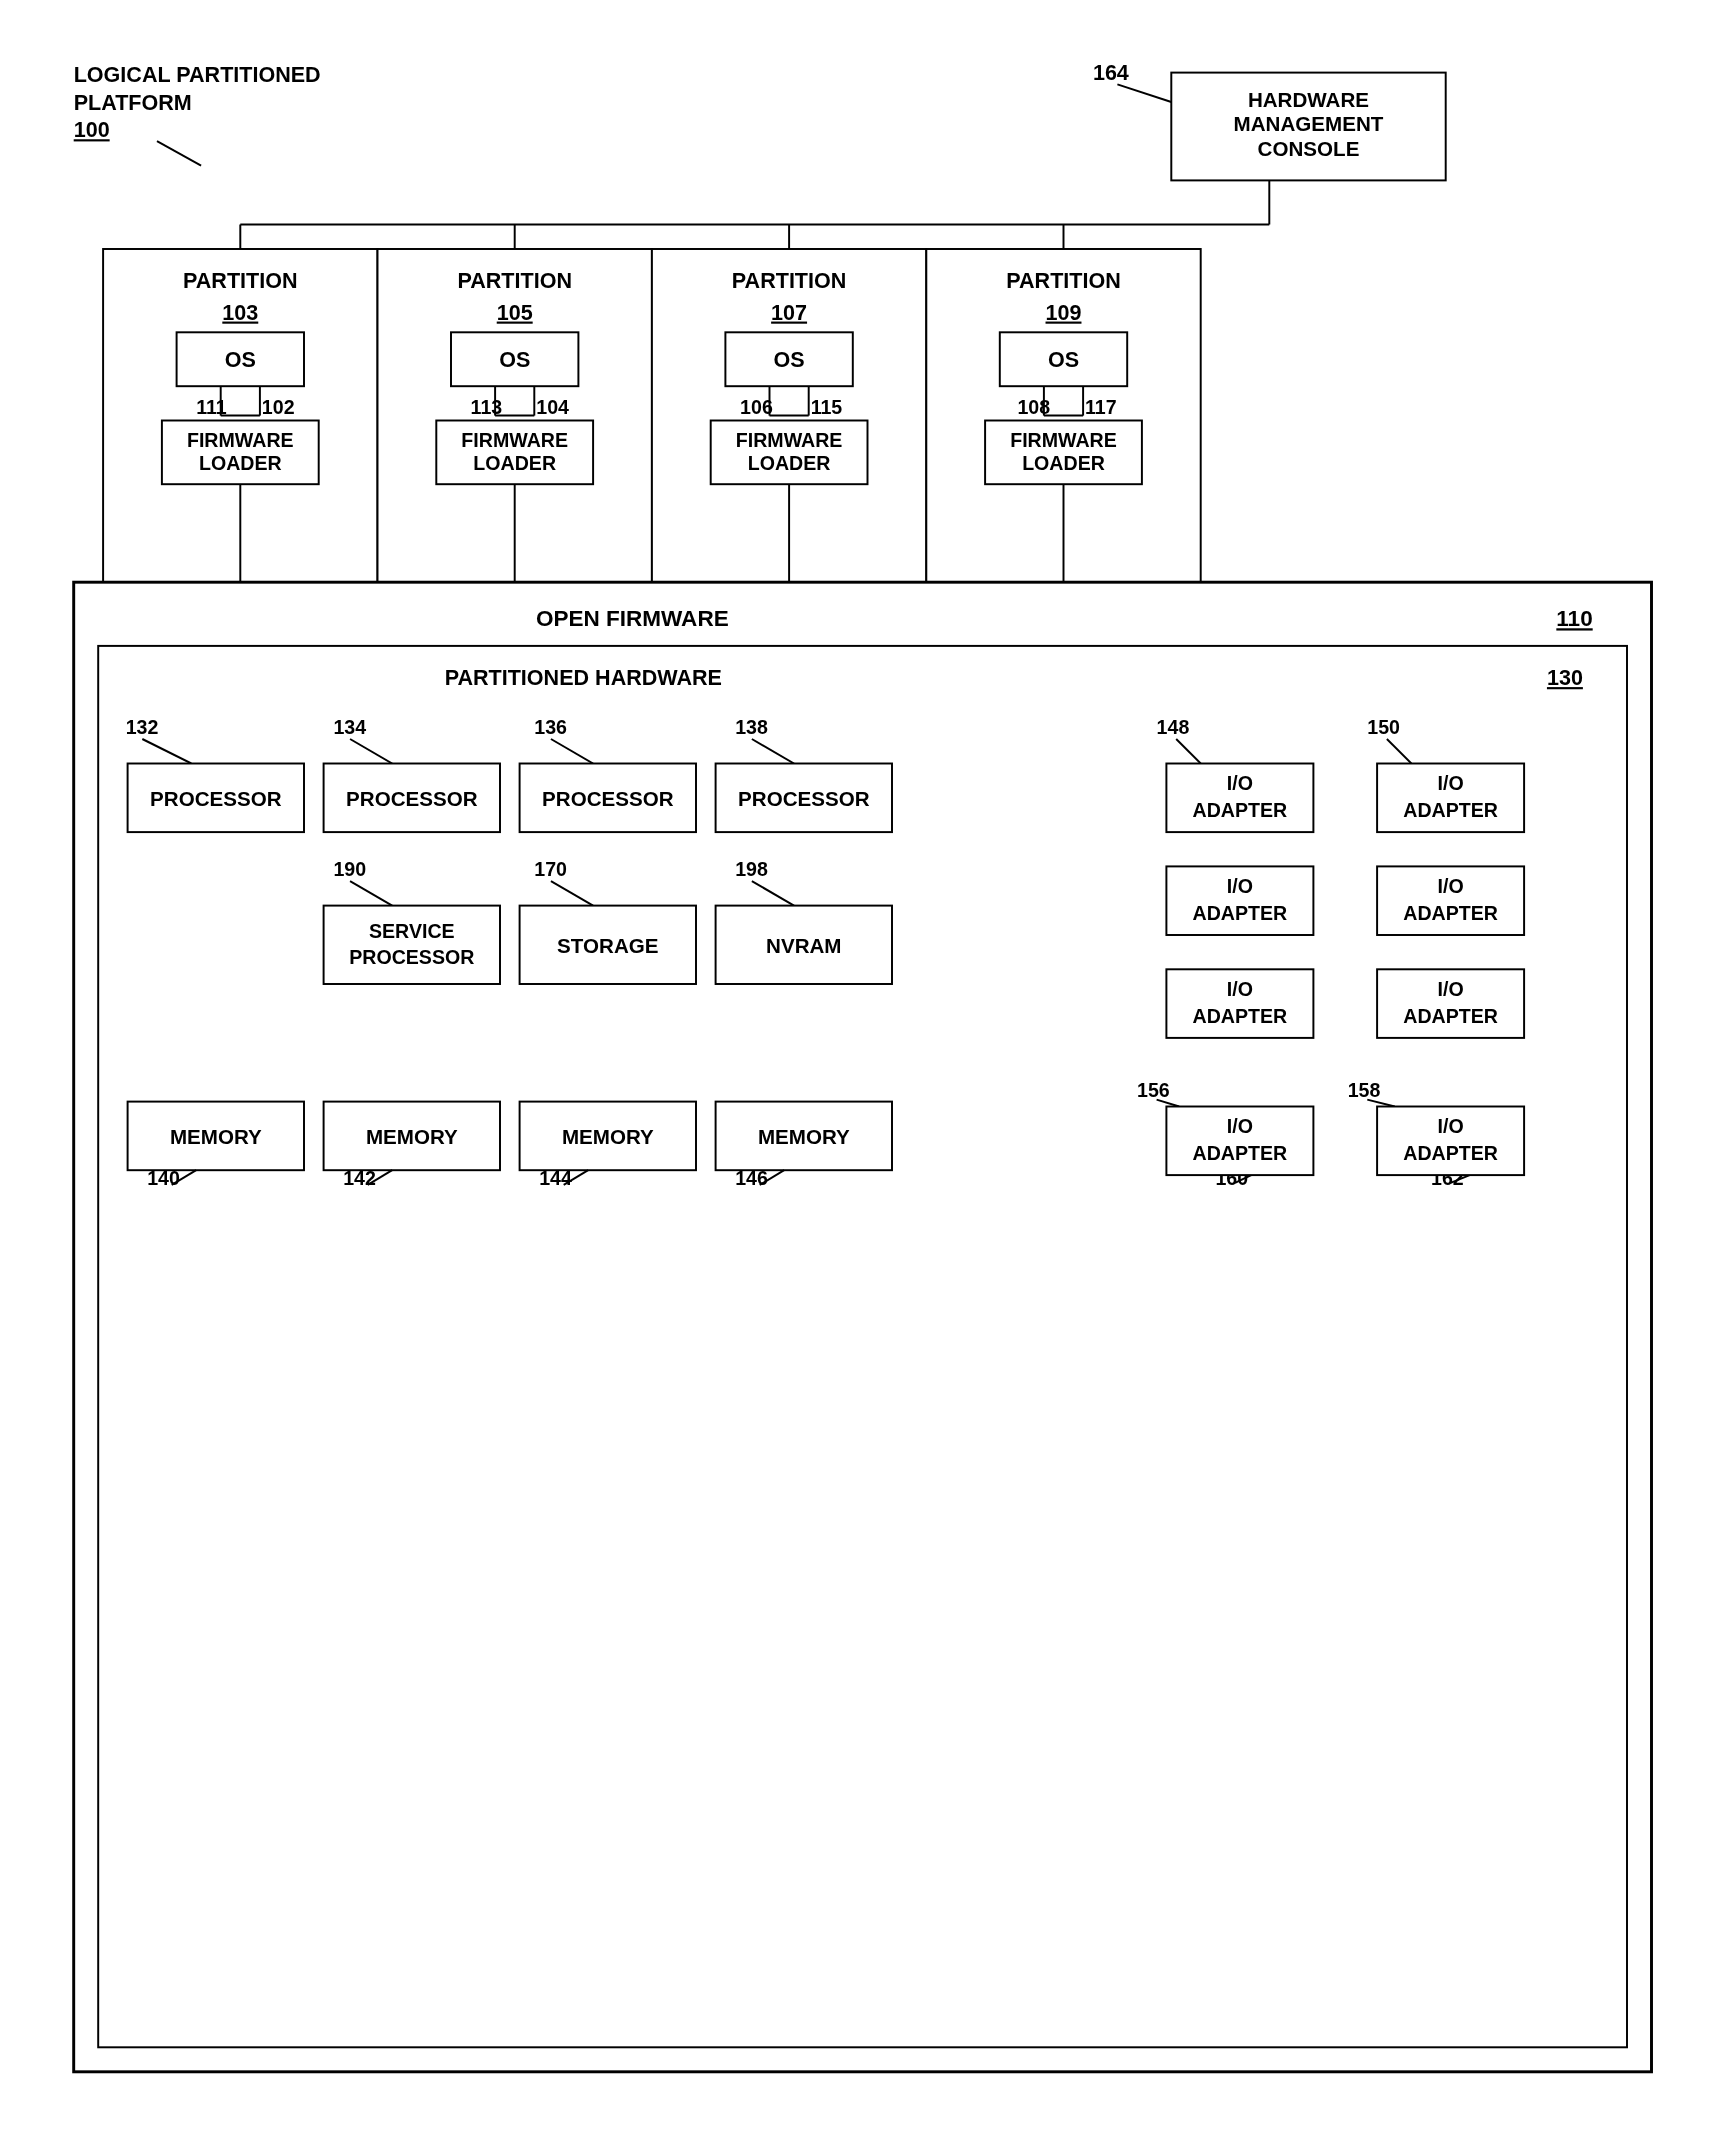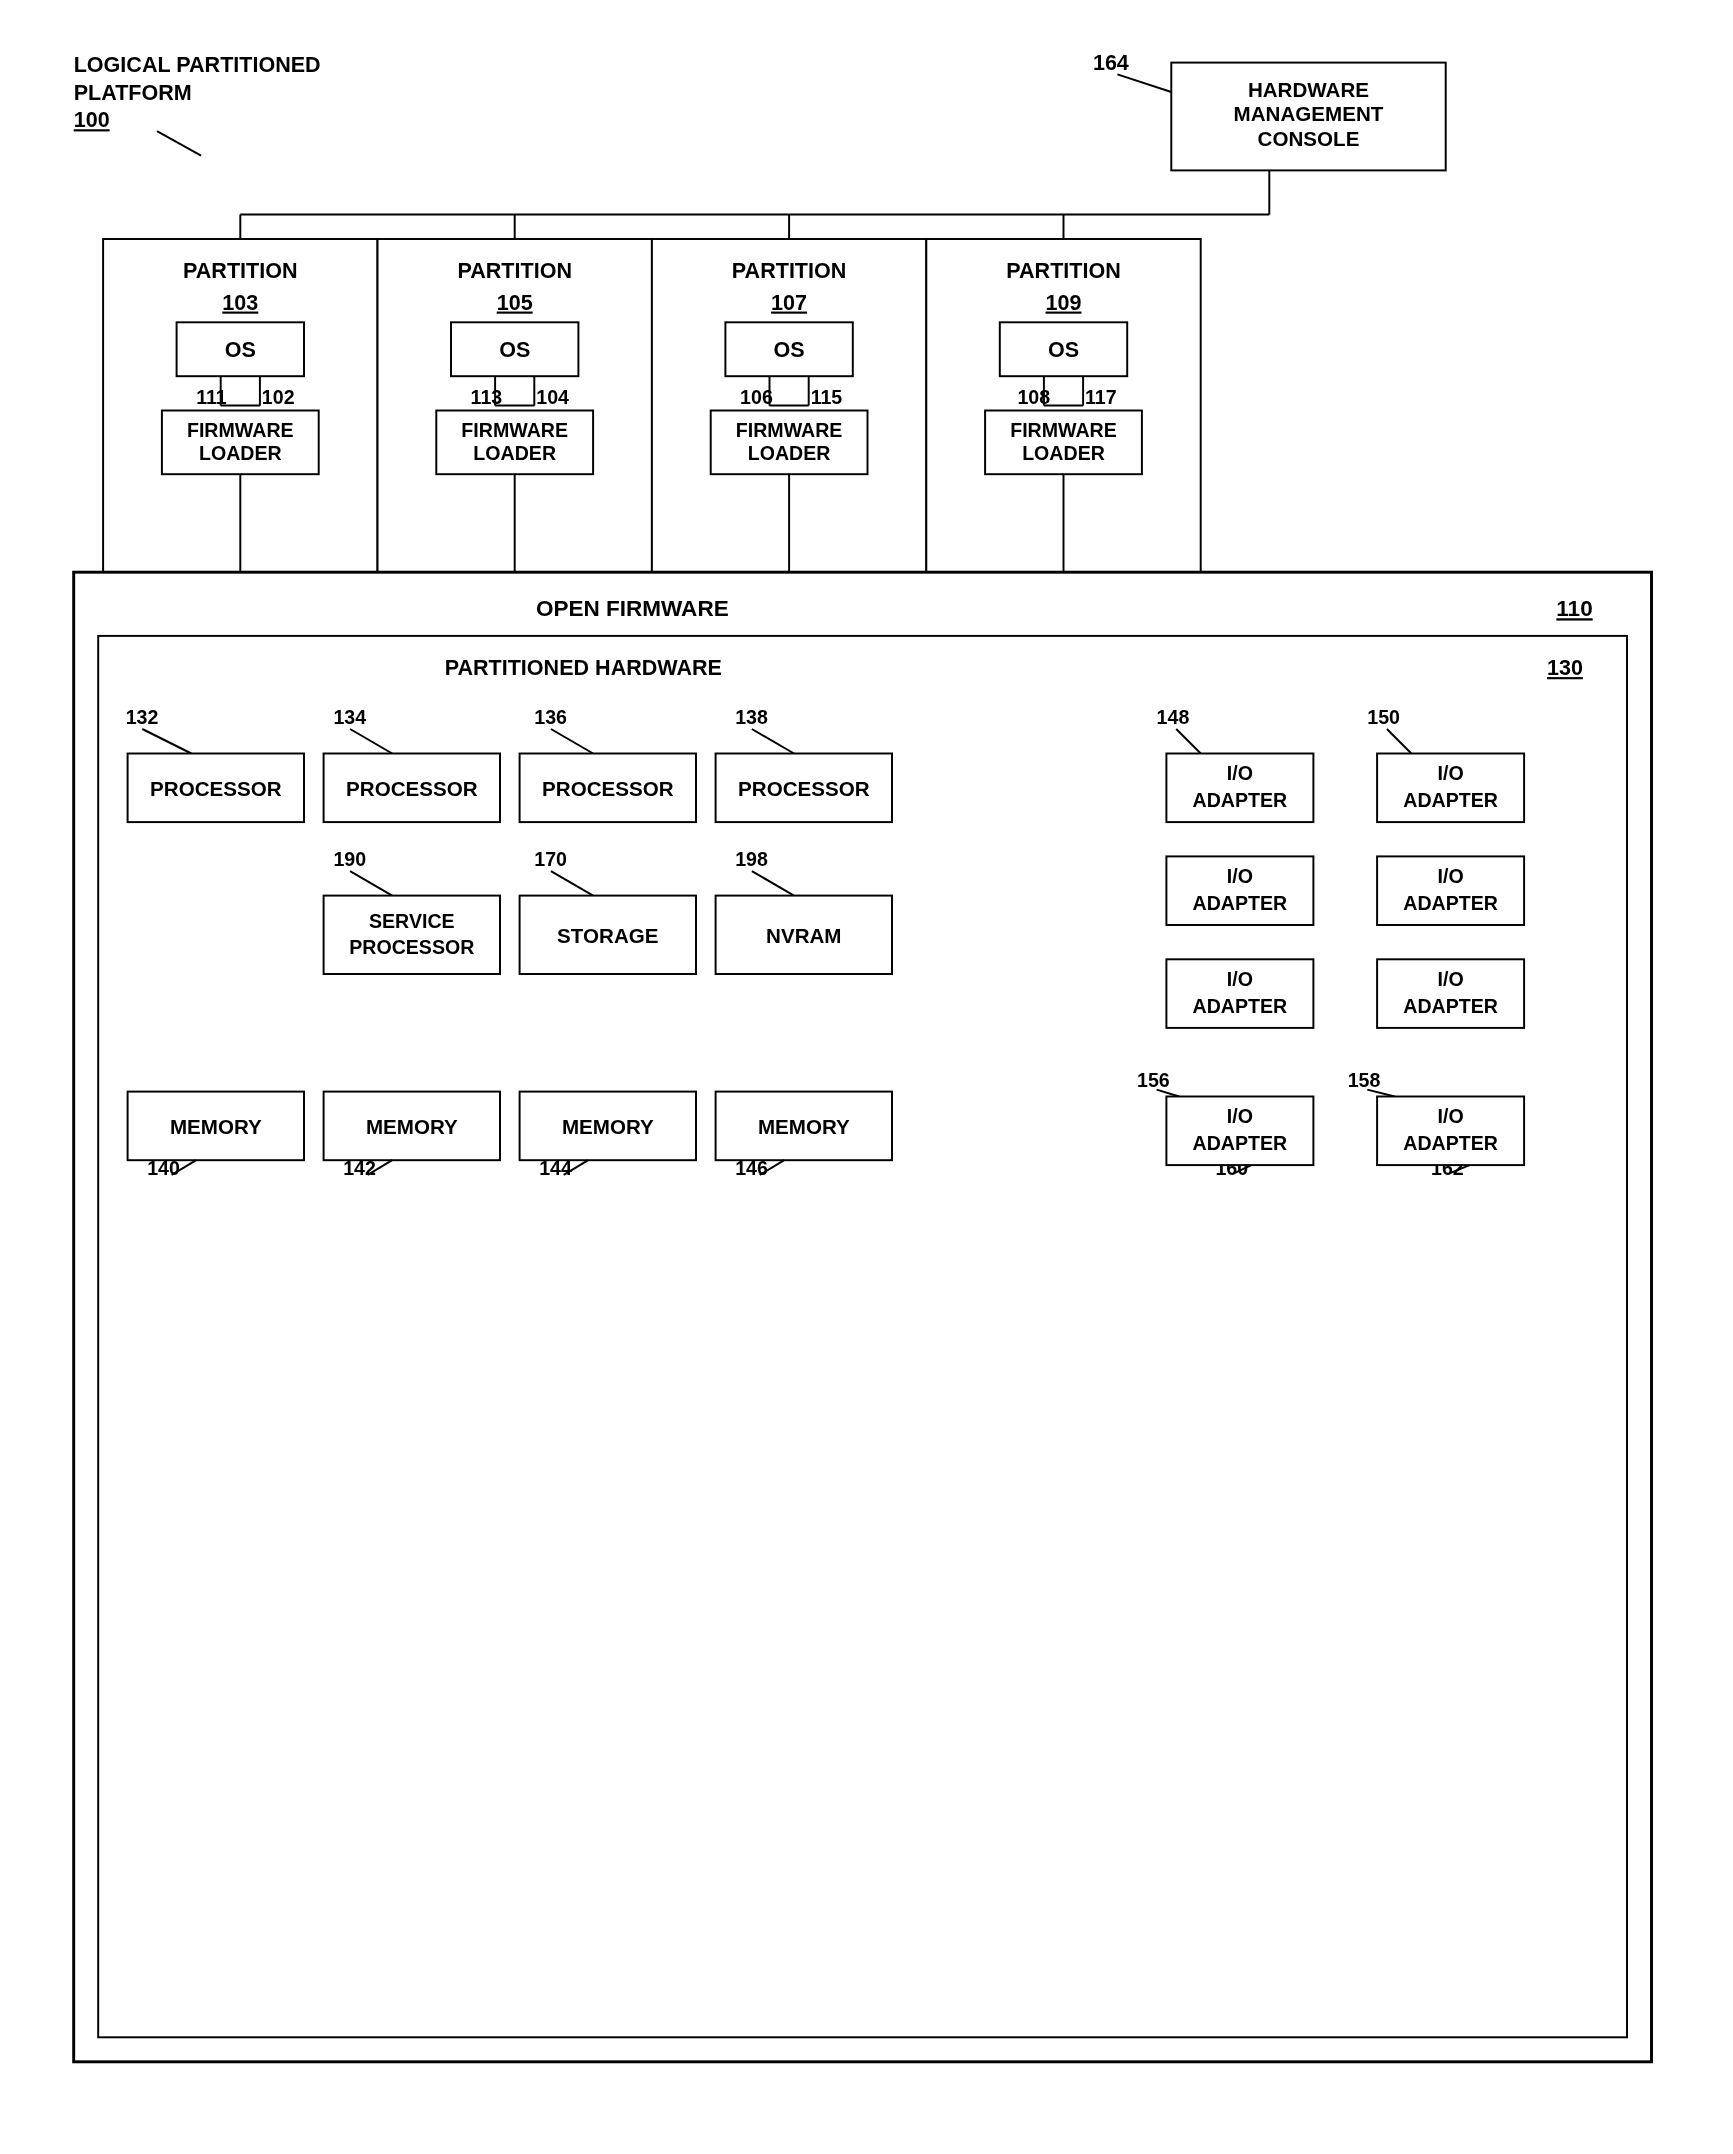--- a/index.html
+++ b/index.html
@@ -6,21 +6,21 @@
     body {
       background: #fff;
       font-family: Arial, sans-serif;
       width: 1734px;
       min-height: 2154px;
       padding: 39px;
     }
     .diagram {
       position: relative;
       width: 1647px;
-      margin: 4px auto;
+      margin: 14px auto;
     }
   </style>
 </head>
 <body>
 
 <div class="diagram">
   <svg width="1647" height="2058" viewBox="0 0 1680 2100" xmlns="http://www.w3.org/2000/svg">
 
     <text x="30" y="30" font-family="Arial" font-size="22" font-weight="bold">LOGICAL PARTITIONED</text>
     <text x="30" y="58" font-family="Arial" font-size="22" font-weight="bold">PLATFORM</text>

